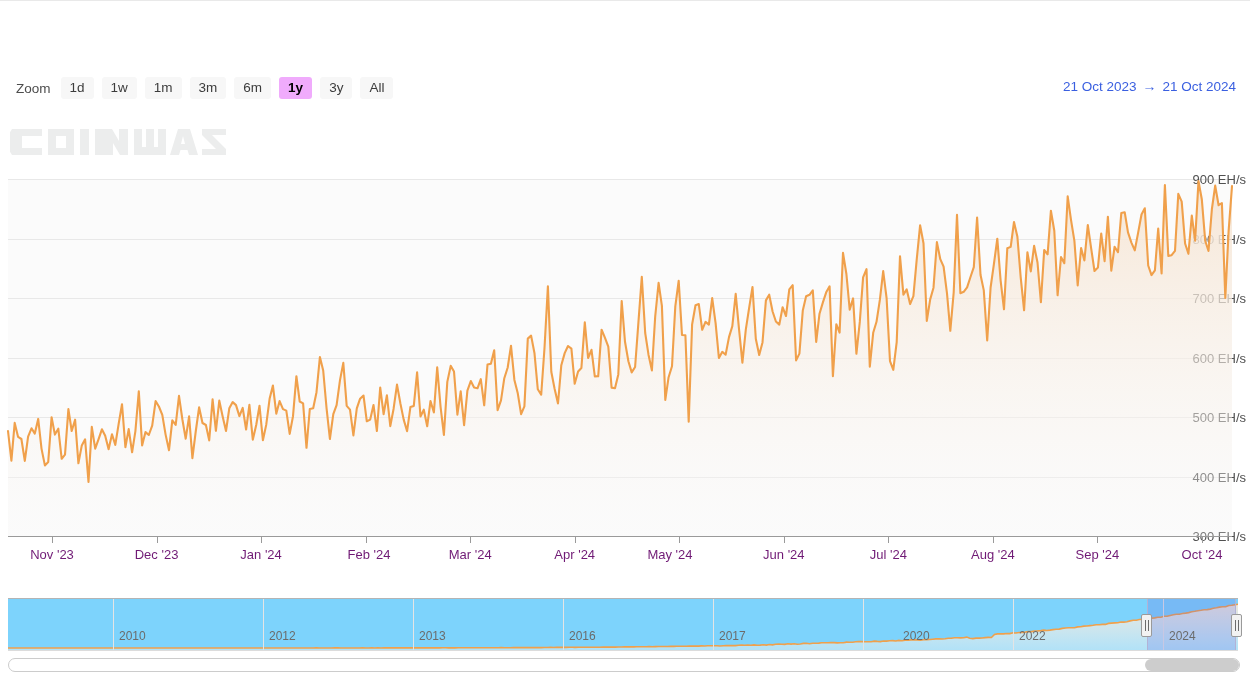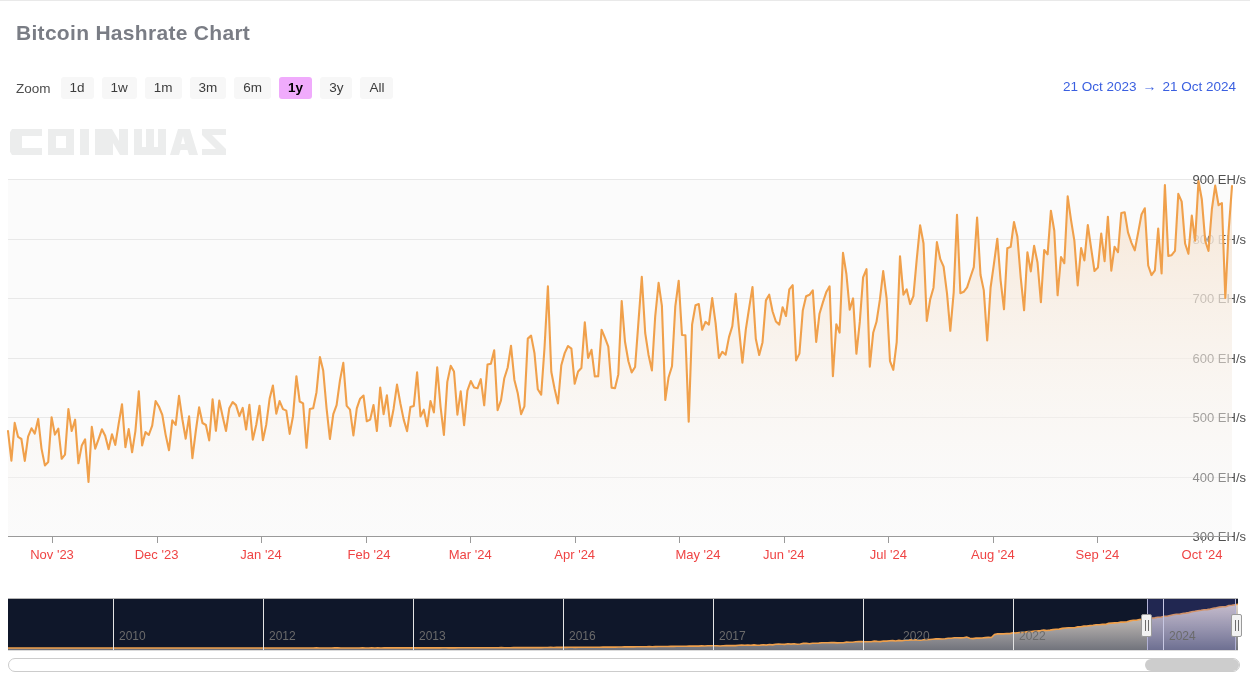--- a/index.html
+++ b/index.html
@@ -115,32 +115,32 @@
   .xtick {
     position: absolute;
     top: 375px;
     width: 1px; height: 7px;
     background: #9a9a9a;
   }
   .xlabel {
     position: absolute;
     top: 386px;
     font-size: 13px;
-    color: #ef4444;
+    color: #701a75;
     transform: translateX(-50%);
     white-space: nowrap;
   }
   svg.series { position: absolute; left: 0; top: 0; display: block; }
 
   
   .navigator {
     position: absolute;
     left: 8px; top: 597px;
     width: 1230px; height: 53px;
-    background: #0f172a;
+    background: #7dd3fc;
     border-top: 1px solid #b4b4b4;
   }
   .nav-mask {
     position: absolute;
     top: 0;
     height: 52px;
     background: rgba(102,102,224,0.22);
     border-left: 1px solid #b2b2d6;
     border-right: 1px solid #b2b2d6;
   }
@@ -198,21 +198,20 @@
     background: #cdcdcd;
     border-radius: 6px;
     cursor: pointer;
   }
 </style>
 </head>
 <body>
 
 <div id="app">
 
-  <div class="chart-title">Bitcoin Hashrate Chart</div>
 
   <div class="rangeselector">
     <span class="rs-label">Zoom</span>
     <span class="rs-btn">1d</span>
     <span class="rs-btn">1w</span>
     <span class="rs-btn">1m</span>
     <span class="rs-btn">3m</span>
     <span class="rs-btn">6m</span>
     <span class="rs-btn selected">1y</span>
     <span class="rs-btn">3y</span>
@@ -276,21 +275,21 @@
         <div class="xlabel" style="left: 156.545px;">Dec '23</div>
         <div class="xtick" style="left: 261.091px;"></div>
         <div class="xlabel" style="left: 261.091px;">Jan '24</div>
         <div class="xtick" style="left: 365.636px;"></div>
         <div class="xlabel" style="left: 369px;">Feb '24</div>
         <div class="xtick" style="left: 470.182px;"></div>
         <div class="xlabel" style="left: 470.182px;">Mar '24</div>
         <div class="xtick" style="left: 574.727px;"></div>
         <div class="xlabel" style="left: 574.727px;">Apr '24</div>
         <div class="xtick" style="left: 679.273px;"></div>
-        <div class="xlabel" style="left: 698px; text-align: right;">May '24</div>
+        <div class="xlabel" style="left: 670px; text-align: right;">May '24</div>
         <div class="xtick" style="left: 783.818px;"></div>
         <div class="xlabel" style="left: 783.818px;">Jun '24</div>
         <div class="xtick" style="left: 888.364px;"></div>
         <div class="xlabel" style="left: 888.364px;">Jul '24</div>
         <div class="xtick" style="left: 992.909px;"></div>
         <div class="xlabel" style="left: 992.909px;">Aug '24</div>
         <div class="xtick" style="left: 1097.45px;"></div>
         <div class="xlabel" style="left: 1097.45px;">Sep '24</div>
         <div class="xtick" style="left: 1202px;"></div>
         <div class="xlabel" style="left: 1202px;">Oct '24</div>

